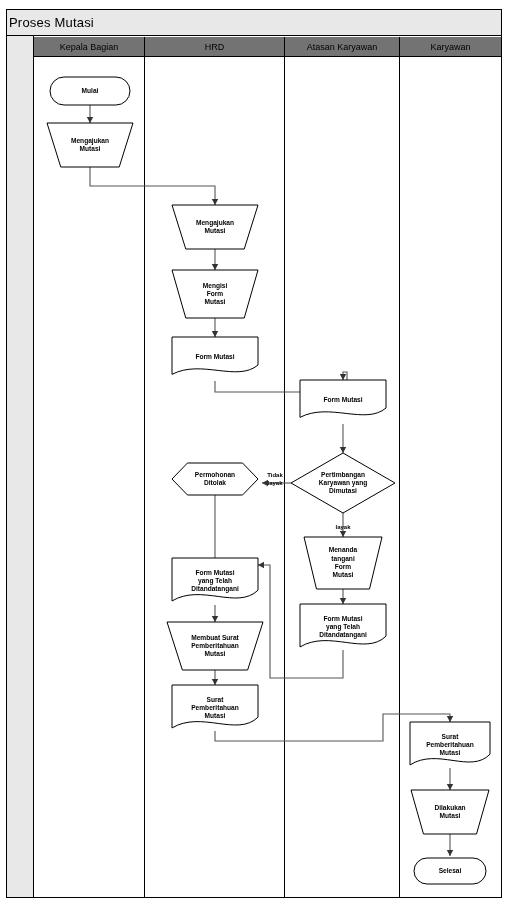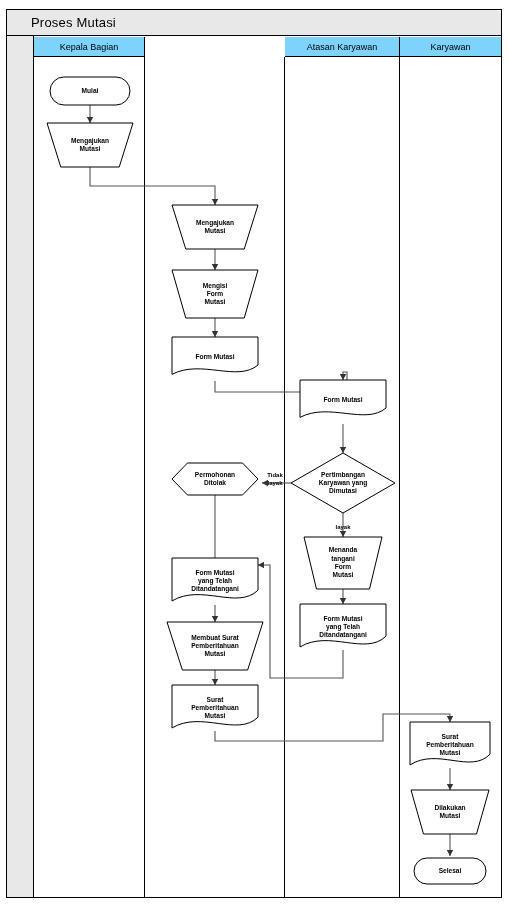--- a/index.html
+++ b/index.html
@@ -31,21 +31,21 @@
     position: absolute;
     left: 7px;
     top: 10px;
     width: 494px;
     height: 26px;
     background: #e8e8e8;
     border-bottom: 1px solid #000000;
     box-sizing: border-box;
     display: flex;
     align-items: center;
-    padding-left: 24px;
+    padding-left: 2px;
   }
   .title-bar .title-text {
     font-size: 13px;
     color: #000000;
     letter-spacing: 0.2px;
   }
   
   .left-spine {
     position: absolute;
     left: 7px;
@@ -54,21 +54,21 @@
     height: 861px;
     background: #e8e8e8;
     border-right: 1px solid #000000;
     box-sizing: border-box;
   }
   
   .lane-head {
     position: absolute;
     top: 37px;
     height: 20px;
-    background: #7dd3fc;
+    background: #737373;
     border-right: 1px solid #000000;
     border-bottom: 1px solid #000000;
     box-sizing: border-box;
     display: flex;
     align-items: center;
     justify-content: center;
     font-size: 9px;
     color: #000000;
   }
   .lane-body {
@@ -114,20 +114,23 @@
   <div class="outer-frame"></div>
 
   <div class="title-bar">
     <span class="title-text">Proses Mutasi</span>
   </div>
 
   <div class="left-spine"></div>
 
   <div class="lane-head" style="left:34px; width:111px;">
     <span>Kepala Bagian</span>
+  </div>
+  <div class="lane-head" style="left:145px; width:140px;">
+    <span>HRD</span>
   </div>
   <div class="lane-head lane-last" style="left:400px; width:101px;">
     <span>Karyawan</span>
   </div>
   <div class="lane-head" style="left:285px; width:115px;">
     <span>Atasan Karyawan</span>
   </div>
 
   <div class="lane-body" style="left:34px; width:111px;"></div>
   <div class="lane-body" style="left:145px; width:140px;"></div>

